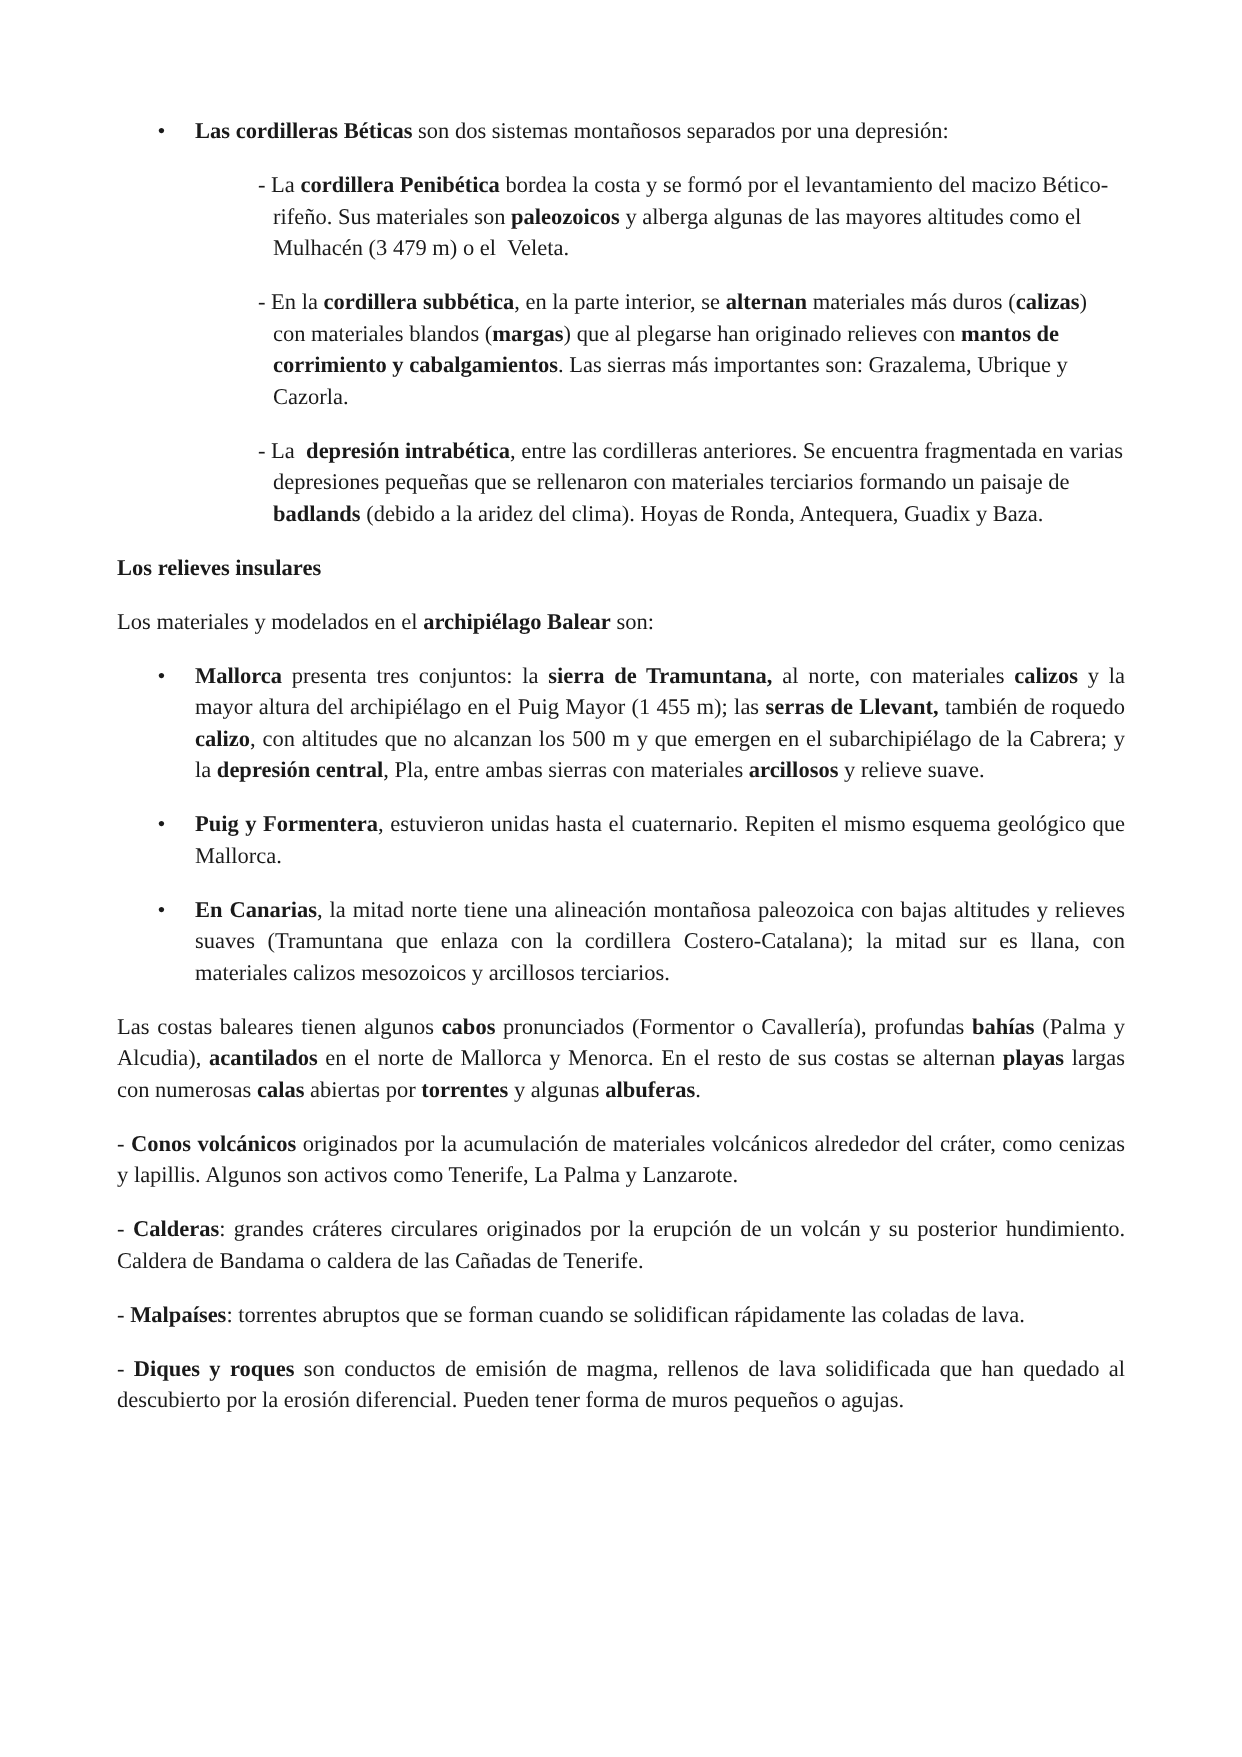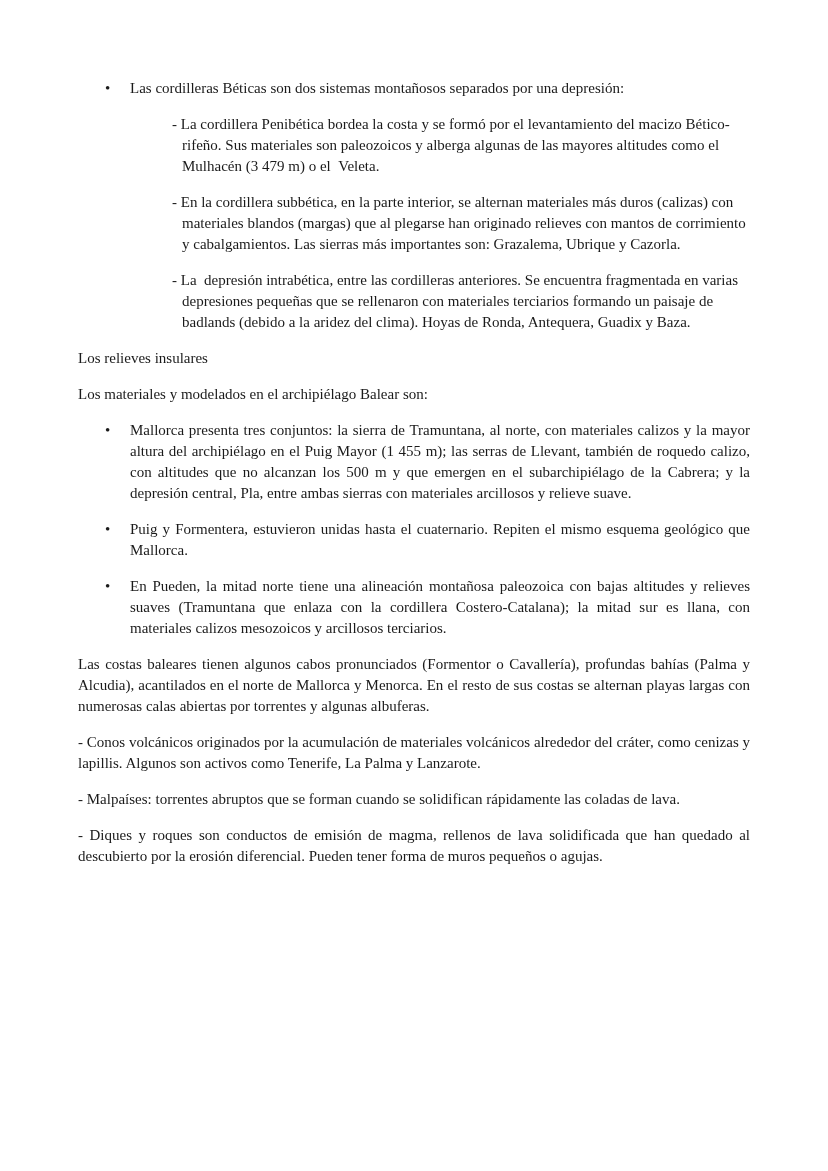--- a/index.html
+++ b/index.html
@@ -39,35 +39,36 @@
   .b1 .marker {
     position: absolute;
     left: 27px;
     top: 0;
   }
   
   .d2 {
     padding-left: 104px;
     text-indent: -10px;
   }
-  .bold { font-weight: normal; }
+  .bold { font-weight: bold; }
   .und { }
 </style>
 </head>
 <body>
 
 <div class="page">
   <div id="doc">
       <div class="block b1"><span class="marker">•</span><span class="bold">Las cordilleras Béticas</span><span> son dos sistemas montañosos separados por una depresión:</span></div>
       <div class="block d2"><span>- La </span><span class="bold">cordillera Penibética</span><span> bordea la costa y se formó por el levantamiento del macizo Bético-rifeño. Sus materiales son </span><span class="bold">paleozoicos</span><span> y alberga algunas de las mayores altitudes como el </span><span class="und">Mulhacén </span><span>(3 479 m) o el </span><span class="und">&nbsp;Veleta</span><span>.</span></div>
       <div class="block d2"><span>- En la </span><span class="bold">cordillera subbética</span><span>, en la parte interior, se </span><span class="bold">alternan</span><span> materiales más duros (</span><span class="bold">calizas</span><span>) con materiales blandos (</span><span class="bold">margas</span><span>) que al plegarse han originado relieves con </span><span class="bold">mantos de corrimiento y cabalgamientos</span><span>. Las sierras más importantes son: </span><span class="und">Grazalema, Ubrique y Cazorla.</span></div>
       <div class="block d2"><span>- La&nbsp; </span><span class="bold">depresión intrabética</span><span>, entre las cordilleras anteriores. Se encuentra fragmentada en varias depresiones pequeñas que se rellenaron con materiales terciarios formando un paisaje de </span><span class="bold">badlands</span><span> (debido a la aridez del clima). </span><span class="und">Hoyas de Ronda, Antequera, Guadix y Baza.</span></div>
       <div class="block heading"><span class="bold">Los relieves insulares</span></div>
       <div class="block para"><span>Los materiales y modelados en el </span><span class="bold">archipiélago Balear</span><span> son:</span></div>
       <div class="block b1 justify"><span class="marker">•</span><span class="bold">Mallorca</span><span> presenta tres conjuntos: la </span><span class="bold">sierra de Tramuntana,</span><span> al norte, con materiales </span><span class="bold">calizos</span><span> y la mayor altura del archipiélago en el </span><span class="und">Puig Mayor</span><span> (1 455 m); las </span><span class="bold">serras de Llevant,</span><span> también de roquedo </span><span class="bold">calizo</span><span>, con altitudes que no alcanzan los 500 m y que emergen en el subarchipiélago de la Cabrera; y la </span><span class="bold">depresión central</span><span>, Pla, entre ambas sierras con materiales </span><span class="bold">arcillosos</span><span> y relieve suave.</span></div>
       <div class="block b1 justify"><span class="marker">•</span><span class="bold">Puig y Formentera</span><span>, estuvieron unidas hasta el cuaternario. Repiten el mismo esquema geológico que Mallorca.</span></div>
-      <div class="block b1 justify"><span class="marker">•</span><span class="bold">En Pueden</span><span>, la mitad norte tiene una alineación montañosa paleozoica con bajas altitudes y relieves suaves (Tramuntana que enlaza con la cordillera Costero-Catalana); la mitad sur es llana, con materiales calizos mesozoicos y arcillosos terciarios.</span></div>
+      <div class="block b1 justify"><span class="marker">•</span><span class="bold">En Canarias</span><span>, la mitad norte tiene una alineación montañosa paleozoica con bajas altitudes y relieves suaves (Tramuntana que enlaza con la cordillera Costero-Catalana); la mitad sur es llana, con materiales calizos mesozoicos y arcillosos terciarios.</span></div>
       <div class="block para justify"><span>Las costas baleares tienen algunos </span><span class="bold">cabos</span><span> pronunciados (Formentor o Cavallería), profundas </span><span class="bold">bahías</span><span> (Palma y Alcudia), </span><span class="bold">acantilados</span><span> en el norte de Mallorca y Menorca. En el resto de sus costas se alternan </span><span class="bold">playas</span><span> largas con numerosas </span><span class="bold">calas</span><span> abiertas por </span><span class="bold">torrentes</span><span> y algunas </span><span class="bold">albuferas</span><span>.</span></div>
       <div class="block para justify"><span>- </span><span class="bold">Conos volcánicos</span><span> originados por la acumulación de materiales volcánicos alrededor del cráter, como cenizas y lapillis. Algunos son activos como </span><span class="und">Tenerife, La Palma y Lanzarote</span><span>.</span></div>
+      <div class="block para justify"><span>- </span><span class="bold">Calderas</span><span>: grandes cráteres circulares originados por la erupción de un volcán y su posterior hundimiento. </span><span class="und">Caldera de Bandama o caldera de las Cañadas de Tenerife</span><span>.</span></div>
       <div class="block para"><span>- </span><span class="bold">Malpaíses</span><span>: torrentes abruptos que se forman cuando se solidifican rápidamente las coladas de lava.</span></div>
       <div class="block para justify"><span>- </span><span class="bold">Diques y roques</span><span> son conductos de emisión de magma, rellenos de lava solidificada que han quedado al descubierto por la erosión diferencial. Pueden tener forma de muros pequeños o agujas.</span></div>
     </div>
 </div>
 
 </body></html>

